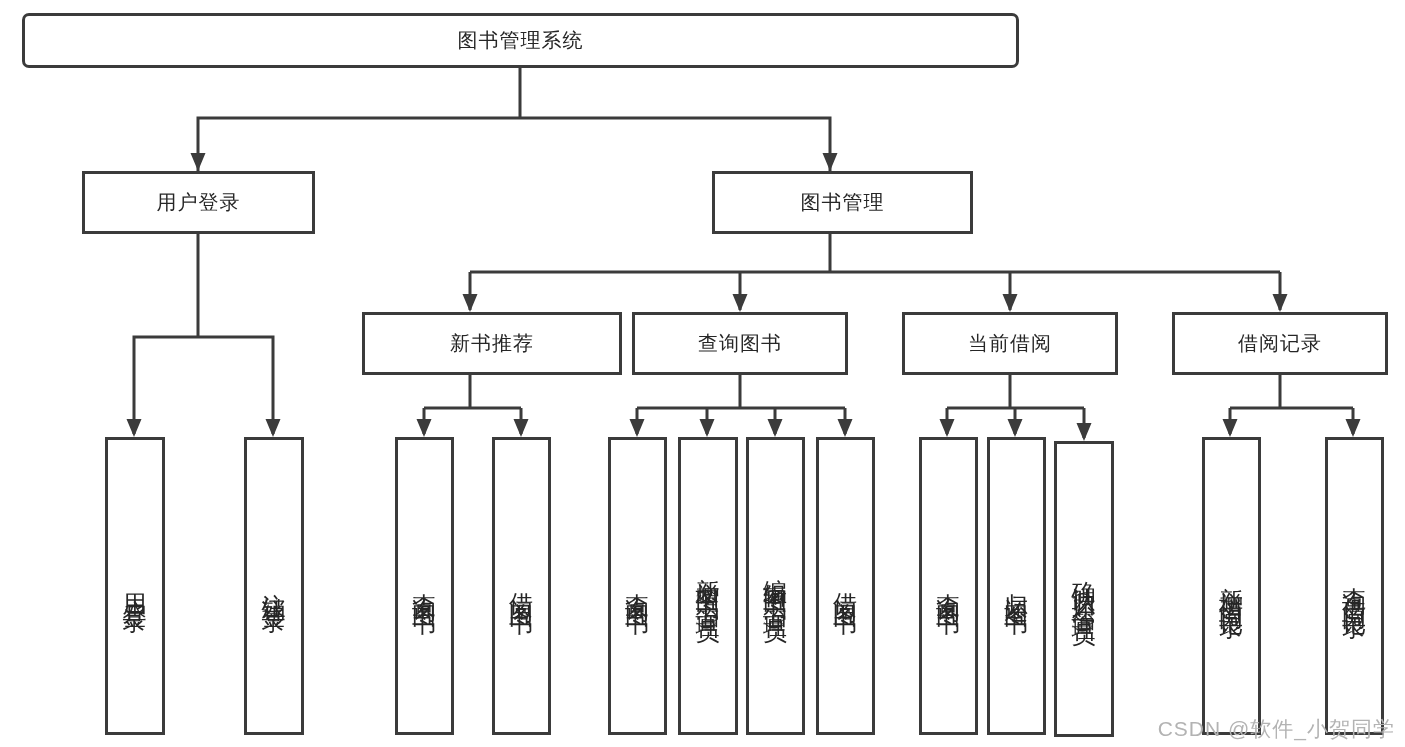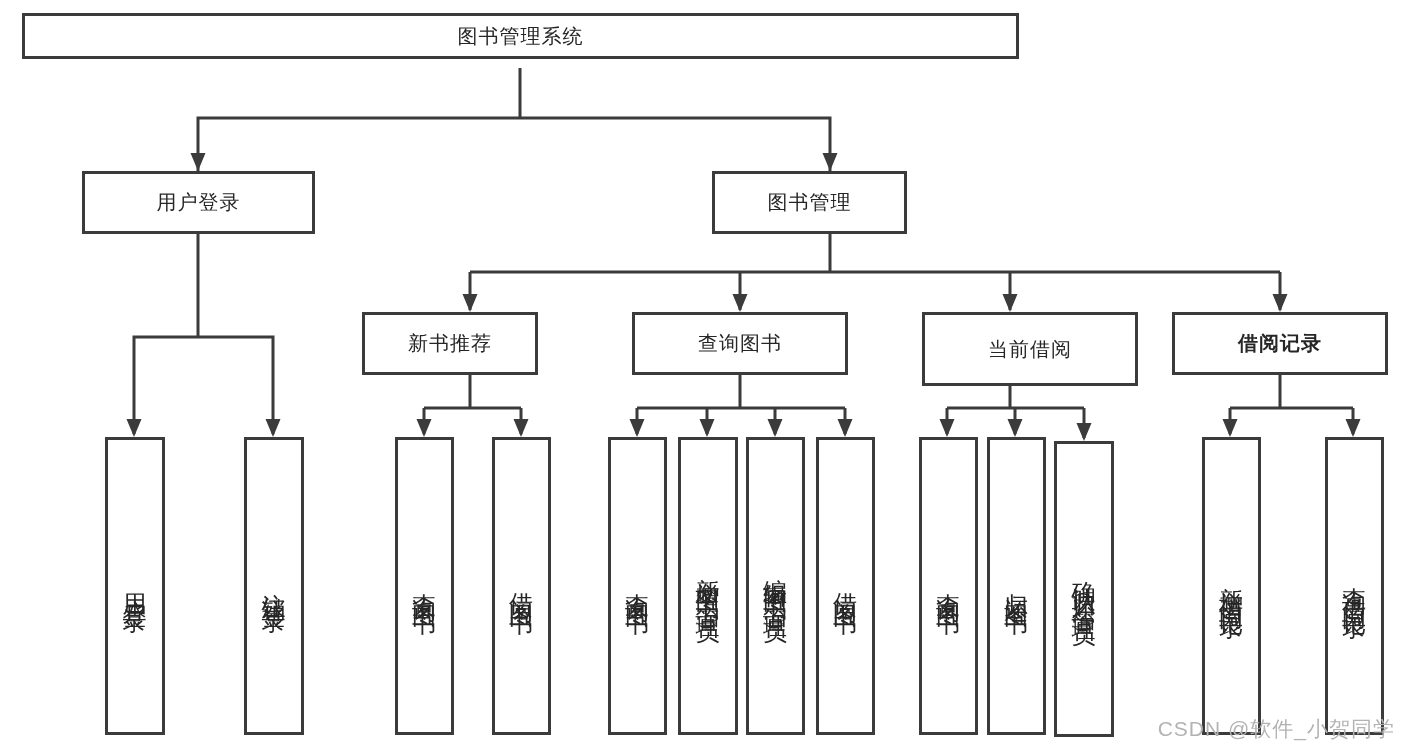--- a/index.html
+++ b/index.html
@@ -44,27 +44,27 @@
     align-items: center;
     justify-content: center;
     color: var(--text);
     z-index: 2;
   }
   .hbox {
     font-size: 20px;
     letter-spacing: 1px;
     text-align: center;
   }
-  .root-box    { left: 22px;   top: 13px;  width: 997px; height: 46px; }
+  .root-box    { left: 22px;   top: 13px;  width: 997px; height: 55px; border-radius: 7px; }
   .n-userlogin { left: 82px;   top: 171px; width: 233px; height: 63px; }
-  .n-bookmgmt  { left: 712px;  top: 171px; width: 195px; height: 63px; }
-  .n-newbook   { left: 362px;  top: 312px; width: 176px; height: 63px; }
+  .n-bookmgmt  { left: 712px;  top: 171px; width: 261px; height: 63px; }
+  .n-newbook   { left: 362px;  top: 312px; width: 260px; height: 63px; }
   .n-borrow    { left: 632px;  top: 312px; width: 216px; height: 63px; }
-  .n-current   { left: 922px;  top: 312px; width: 216px; height: 74px; }
-  .n-records   { left: 1172px; top: 312px; width: 216px; height: 63px; font-weight: bold; }
+  .n-current   { left: 902px;  top: 312px; width: 216px; height: 63px; }
+  .n-records   { left: 1172px; top: 312px; width: 216px; height: 63px; }
   .leaf {
     writing-mode: vertical-rl;
     font-size: 24px;
     line-height: 1.05;
     letter-spacing: 6px;
     top: 437px;
     width: 60px;
     height: 298px;
   }
   .lf1  { left: 105px; }

